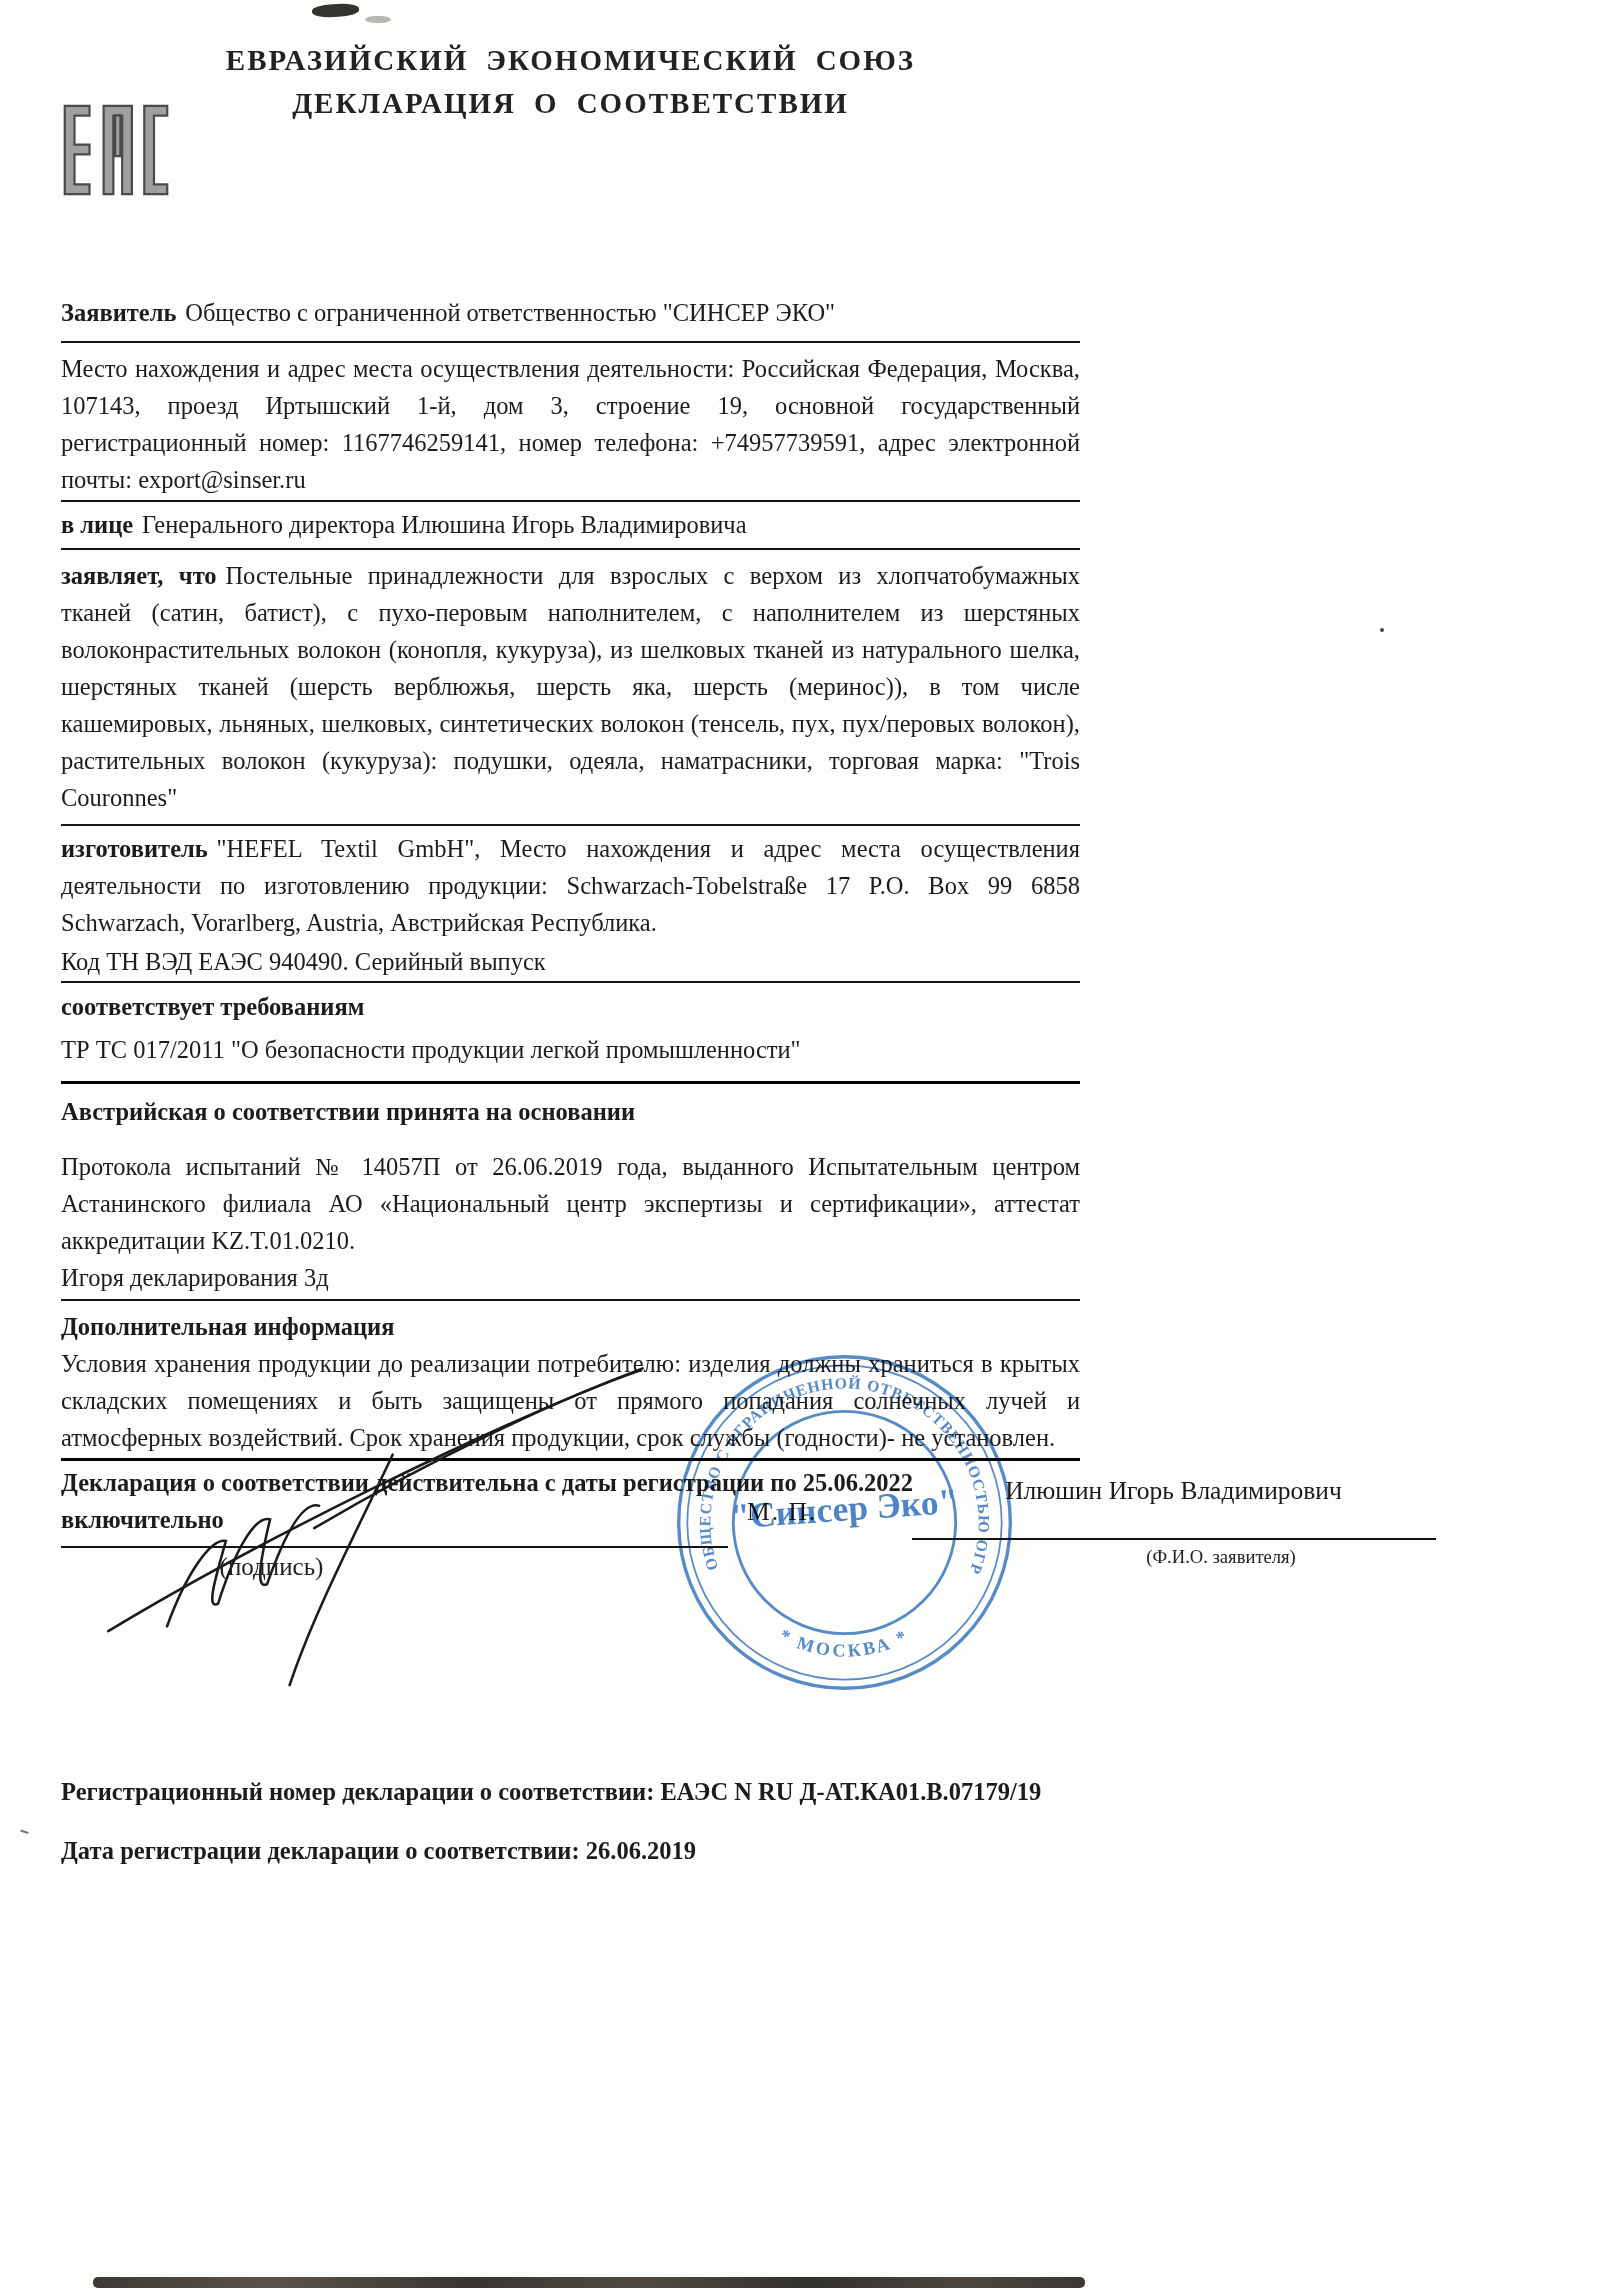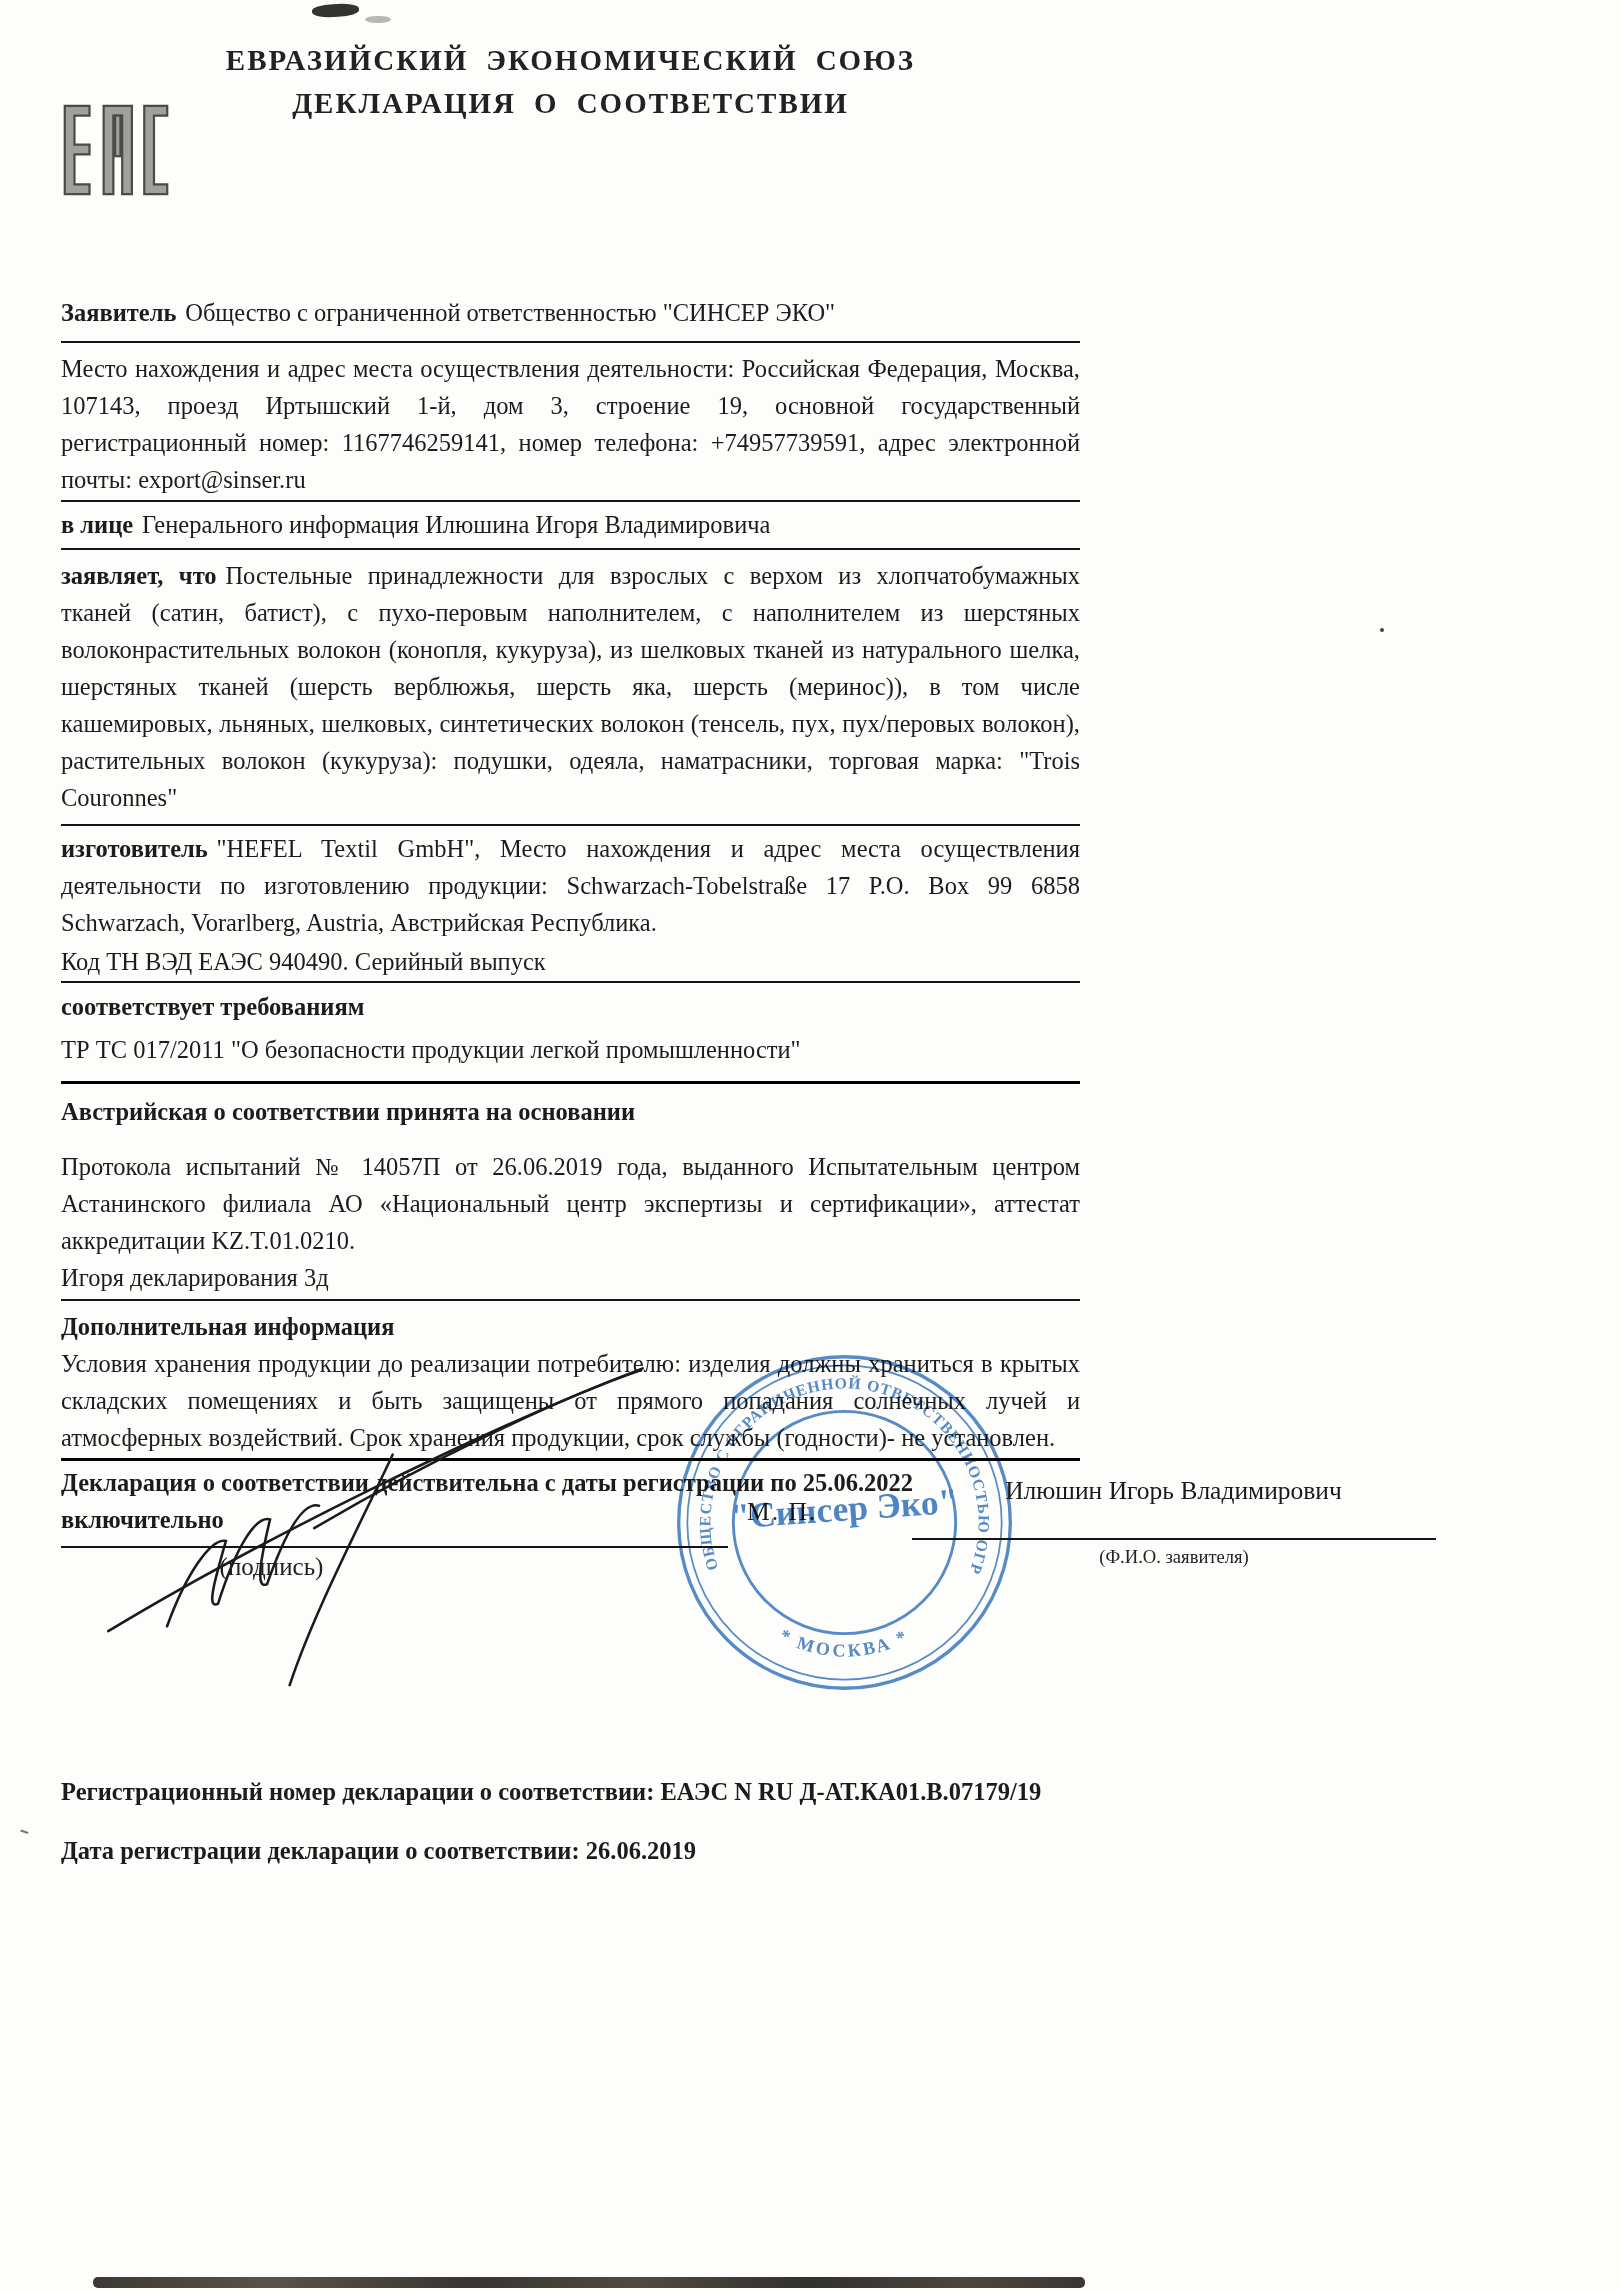--- a/index.html
+++ b/index.html
@@ -64,21 +64,21 @@
   .sig-scribble{position:absolute;left:7.8px;top:-74px;width:608px;height:353px;}
   .sig-line{position:absolute;left:0px;top:135px;width:667px;border-top:2.5px solid #141414;}
   .sig-caption{position:absolute;left:93px;top:142px;width:235px;text-align:center;
     font-size:25px;color:#222;}
   .mp-label{position:absolute;left:686px;top:86px;font-size:25.5px;letter-spacing:2px;color:#1a1a1a;}
   .stamp{position:absolute;left:611px;top:-61px;width:345px;height:345px;
     mix-blend-mode:multiply;opacity:0.92;}
   .fio-name{position:absolute;left:848px;top:65px;width:529px;text-align:center;
     font-size:25.5px;color:#1a1a1a;}
   .fio-line{position:absolute;left:851px;top:127px;width:524px;border-top:2.5px solid #141414;}
-  .fio-caption{position:absolute;left:851px;top:135px;width:524px;text-align:center;
+  .fio-caption{position:absolute;left:898px;top:135px;width:524px;text-align:center;
     font-size:18.6px;color:#222;}
 
   .smudge-top{position:absolute;left:312px;top:3.9px;width:47px;height:12.7px;
     background:#35332f;border-radius:45%;transform:rotate(-3deg);}
   .smudge-top2{position:absolute;left:365px;top:15.7px;width:25.5px;height:7.8px;
     background:#8b8880;border-radius:45%;opacity:.6;}
   .stray-a{position:absolute;left:21.6px;top:1821px;width:7.8px;height:9.8px;
     border-bottom:2px solid #555;transform:rotate(18deg);opacity:.8;}
   .stray-b{position:absolute;left:1380px;top:628px;width:3.9px;height:3.9px;
     background:#444;border-radius:50%;}
@@ -111,21 +111,21 @@
     <p class="title t2">ДЕКЛАРАЦИЯ О СООТВЕТСТВИИ</p>
 
     <p class="m-applicant"><b class="lbl">Заявитель</b><span>Общество с ограниченной ответственностью "СИНСЕР ЭКО"</span></p>
 
     <div class="hr hr1"></div>
 
     <p class="just m-address">Место нахождения и адрес места осуществления деятельности: Российская Федерация, Москва, 107143, проезд Иртышский 1-й, дом 3, строение 19, основной государственный регистрационный номер: 1167746259141, номер телефона: +74957739591, адрес электронной почты: export@sinser.ru</p>
 
     <div class="hr thin hr2"></div>
 
-    <p class="m-inface"><b class="lbl">в лице</b><span>Генерального информация Илюшина Игоря Владимировича</span></p>
+    <p class="m-inface"><b class="lbl">в лице</b><span>Генерального директора Илюшина Игорь Владимировича</span></p>
 
     <div class="hr hr3"></div>
 
     <p class="just m-declares"><b class="lbl">заявляет, что</b><span>Постельные принадлежности для взрослых с верхом из хлопчатобумажных тканей (сатин, батист), с пухо-перовым наполнителем, с наполнителем из шерстяных волоконрастительных волокон (конопля, кукуруза),  из шелковых тканей из натурального шелка, шерстяных тканей (шерсть верблюжья, шерсть яка, шерсть (меринос)), в том числе кашемировых, льняных, шелковых, синтетических волокон (тенсель, пух, пух/перовых волокон), растительных волокон (кукуруза): подушки, одеяла, наматрасники, торговая марка: "Trois Couronnes"</span></p>
 
     <div class="hr hr4"></div>
 
     <p class="just m-manuf"><b class="lbl">изготовитель</b><span>"HEFEL Textil GmbH", Место нахождения и адрес места осуществления деятельности по изготовлению продукции: Schwarzach-Tobelstraße 17 P.O. Box 99 6858 Schwarzach, Vorarlberg, Austria, Австрийская Республика.</span></p>
 
     <p class="m-tnved">Код ТН ВЭД ЕАЭС 940490. Серийный выпуск</p>

